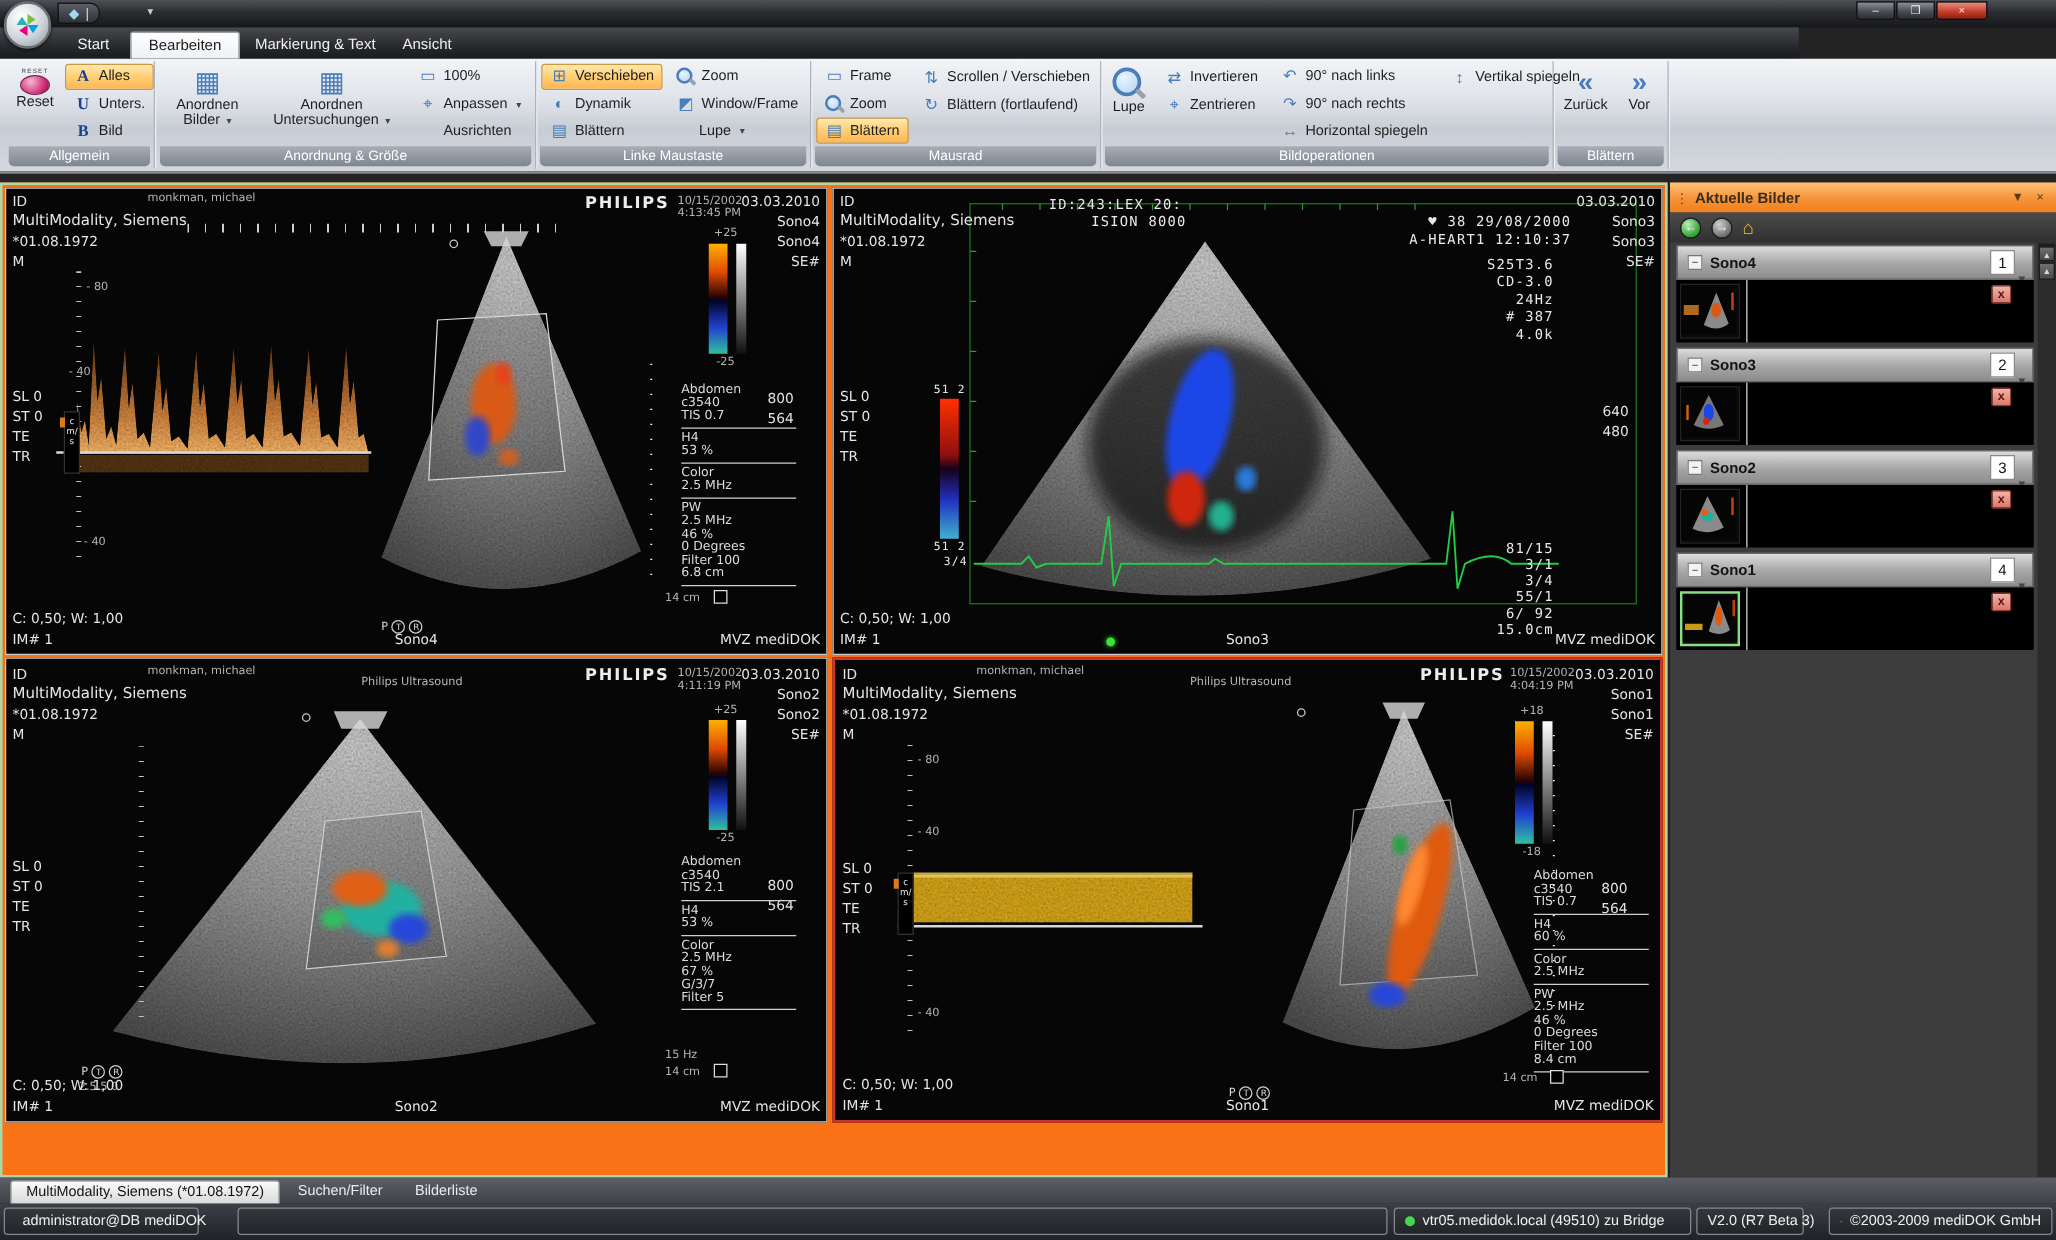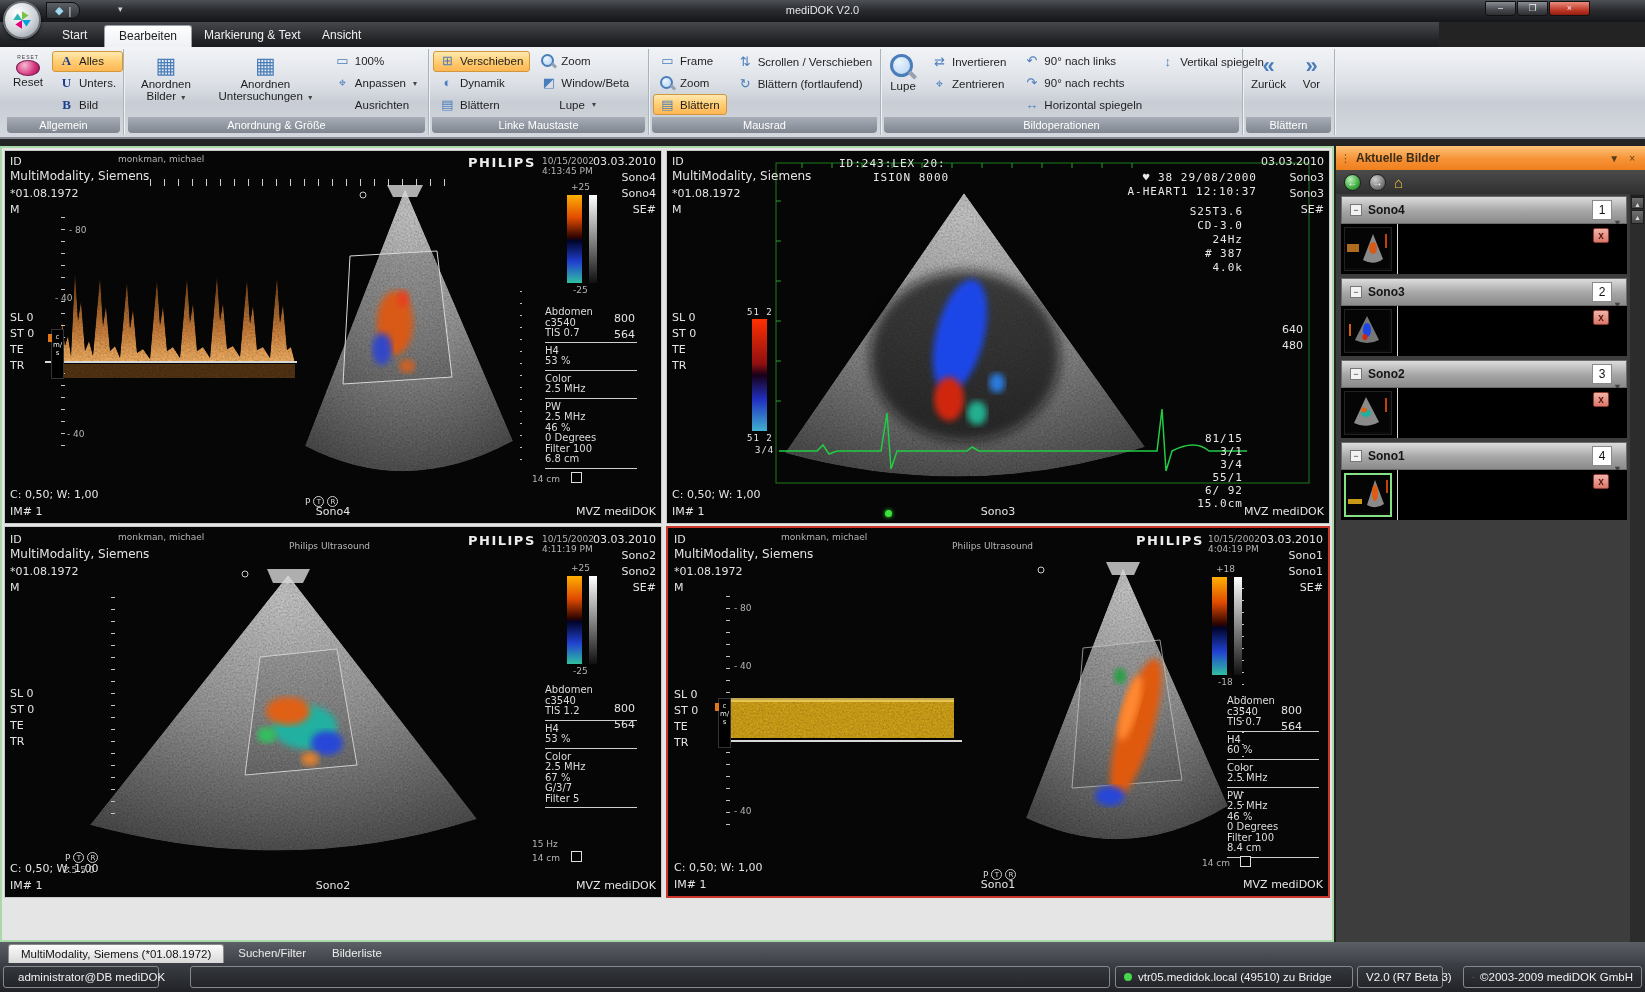--- a/index.html
+++ b/index.html
@@ -68,21 +68,21 @@
     border:2px solid #4a7ebb; border-radius:50%;
     background:radial-gradient(circle at 35% 30%,#eaf4ff,#b6d4ee); }
   .mag::after { content:""; position:absolute; left:10px; top:10px; width:6px; height:3px;
     background:#98a2ae; transform:rotate(45deg); border-radius:1px; }
   .mag.big { width:26px; height:26px; }
   .mag.big::before { width:17px; height:17px; border-width:3px; }
   .mag.big::after { left:18px; top:19px; width:9px; height:4px; }
 
   
   .workspace { position:absolute; left:0; top:146px; width:1334px; height:796px;
-    background:#e5e5e5; border:2px solid #a9d8a9; }
+    background:#f97316; border:2px solid #a9d8a9; }
   .vp { position:absolute; background:#060606; border:1px solid #c9c9c9; overflow:hidden; }
   .vp.sel { border:2px solid #cc352b; }
   .vp svg.img { position:absolute; left:0; top:0; width:100%; height:100%; }
 
   .ov { position:absolute; color:#e4e4e4; font:11px "DejaVu Sans",sans-serif; white-space:nowrap; }
   .ov.sm { font-size:9px; color:#b4b4b4; }
   .ov.md { font-size:12px; }
   .ov.mono { font-family:"DejaVu Sans Mono",monospace; letter-spacing:1px; color:#e8e8e8; }
   .ov.rt { text-align:center; }
   .philips { font-weight:bold; letter-spacing:1.5px; font-size:13px; color:#ececec; }
@@ -180,21 +180,20 @@
   </radialGradient>
   <linearGradient id="spec" x1="0" y1="0" x2="0" y2="1">
     <stop offset="0" stop-color="#57300e"></stop>
         <stop offset="0.65" stop-color="#c07838"></stop>
     <stop offset="1" stop-color="#e8aa60"></stop>
   </linearGradient>
 </defs>
 </svg>
 
 <div class="titlebar">
-  <div class="apptitle">mediDOK V2.0</div>
   <div class="qat">
     <span>◆</span>
     <span class="bar">|</span>
   </div>
   <span class="qat-caret">▾</span>
   <div class="winbtns">
     <div class="winbtn">–</div>
     <div class="winbtn">❐</div>
     <div class="winbtn close">×</div>
   </div>
@@ -288,21 +287,21 @@
           <span>Blättern</span>
           </div>
       </div>
       <div class="rcol">
         <div class="rbtn">
           <span class="mag"></span>
           <span>Zoom</span>
           </div>
         <div class="rbtn">
           <span class="ic">◩</span>
-          <span>Window/Beta</span>
+          <span>Window/Frame</span>
           </div>
         <div class="rbtn" style="padding-left:24px">
           <span>Lupe</span>
           <span class="caret">▾</span>
           </div>
       </div>
     </div>
     <div class="rgroup-label">Linke Maustaste</div>
   </div>
 
@@ -576,21 +575,21 @@
     <div class="ov" style="left:5px;top:160px">SL 0</div>
     <div class="ov" style="left:5px;top:176px">ST 0</div>
     <div class="ov" style="left:5px;top:192px">TE</div>
     <div class="ov" style="left:5px;top:208px">TR</div>
     <div class="ov rt" style="right:26px;top:175px">800</div>
     <div class="ov rt" style="right:26px;top:191px">564</div>
     <div class="vticks" style="left:106px;top:70px;height:220px"></div>
     <div class="infocol" style="left:521px;top:158px">
       <div>Abdomen</div>
       <div>c3540</div>
-      <div>TIS 1.2</div>
+      <div>TIS 2.1</div>
       <div class="sep"></div>
       <div>H4</div>
       <div>53 %</div>
       <div class="sep"></div>
       <div>Color</div>
       <div>2.5 MHz</div>
       <div>67 %</div>
       <div>G/3/7</div>
       <div>Filter 5</div>
       <div class="sep"></div>

